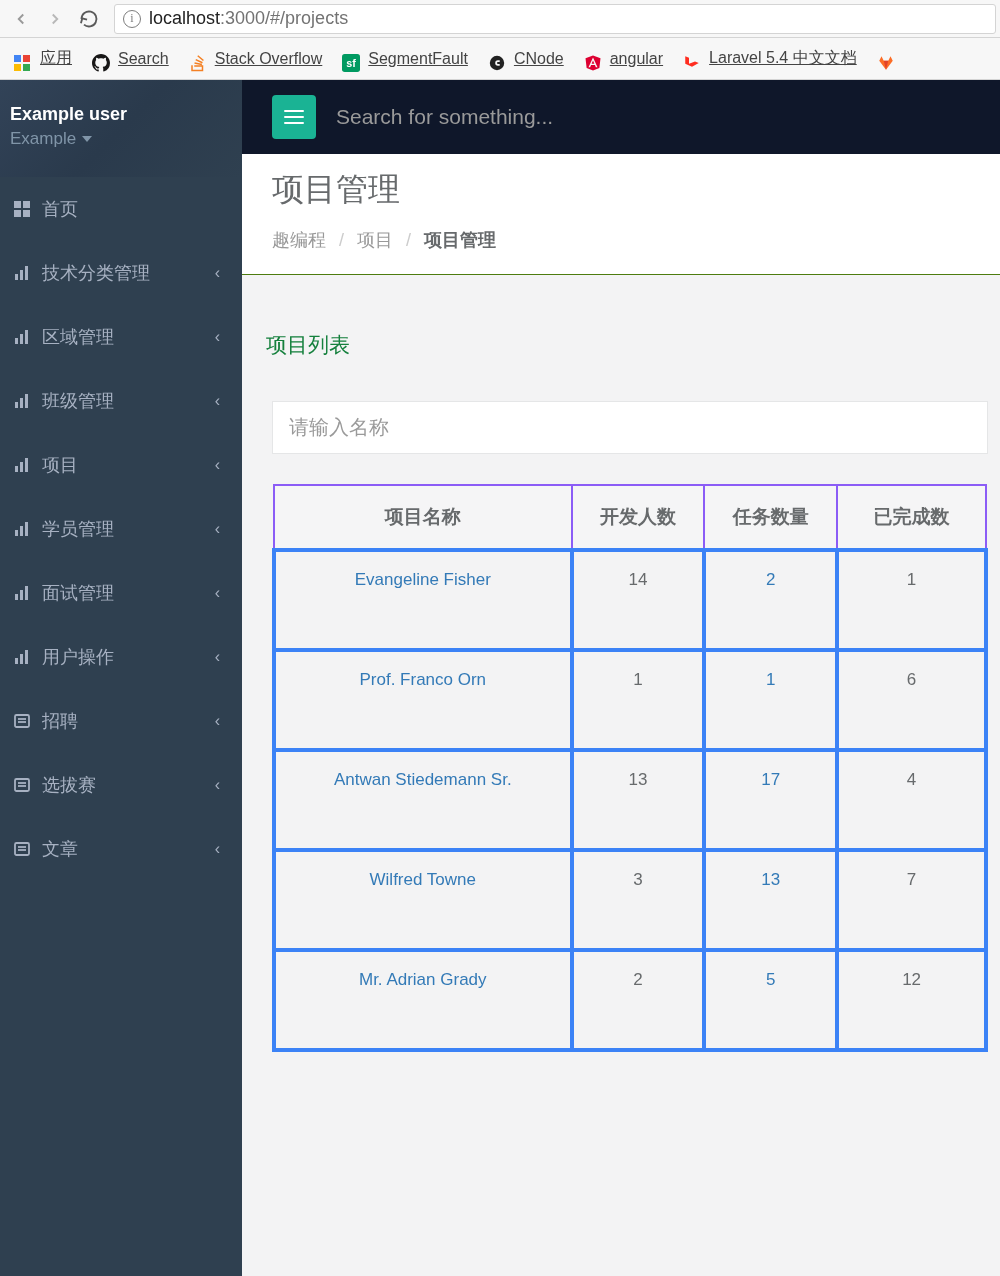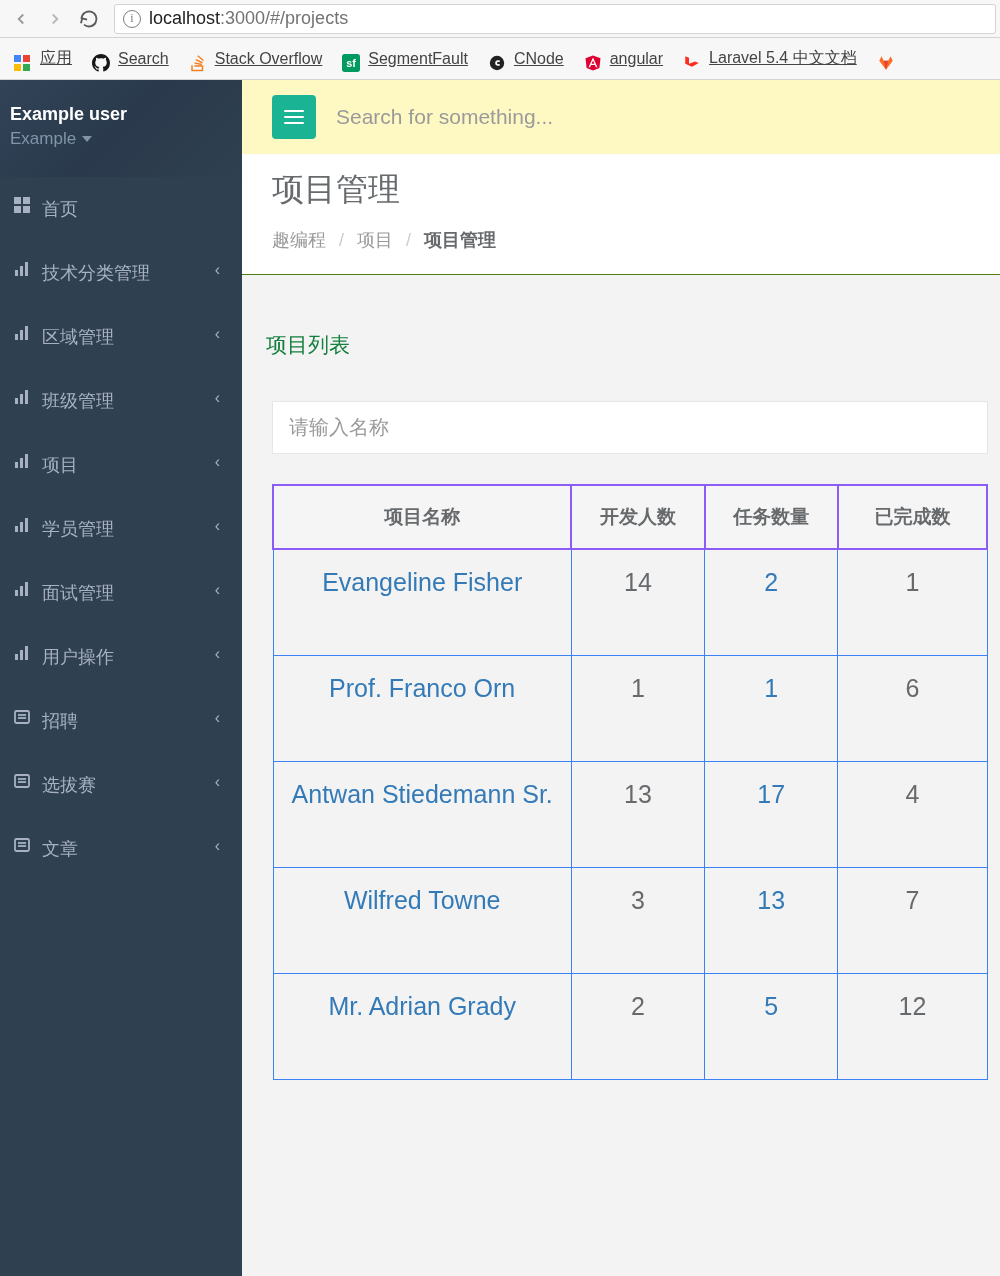--- a/index.html
+++ b/index.html
@@ -25,26 +25,26 @@
 
 
 .app { display: flex; height: calc(1276px - 80px); }
 .sidebar { width: 242px; background: #2f4050; color: #a7b1c2; display: flex; flex-direction: column; position: relative; }
 .sidebar-top { padding: 24px 18px 28px 10px; background: linear-gradient(135deg, #324358 0%, #2a3a4c 50%, #2f4050 100%); }
 .user-name { color: #fff; font-weight: bold; font-size: 18px; }
 .user-role { color: #8095a8; font-size: 17px; margin-top: 4px; display: flex; align-items: center; gap: 6px; }
 .caret-down { width:0; height:0; border-left:5px solid transparent; border-right:5px solid transparent; border-top:6px solid #8095a8; }
 
 .nav-list { list-style: none; }
-.nav-item { display: flex; align-items: flex-start; padding: 20px 18px 20px 12px; font-size: 18px; color: #a7b1c2; position: relative; }
+.nav-item { display: flex; align-items: center; padding: 20px 18px 20px 12px; font-size: 18px; color: #a7b1c2; position: relative; }
 .nav-icon { width: 20px; margin-right: 10px; display: inline-flex; align-items: center; justify-content: center; }
 .nav-chevron { position: absolute; right: 22px; color: #a7b1c2; font-size: 16px; }
 
 .main { flex: 1; background: #f3f3f4; display: flex; flex-direction: column; overflow: hidden; }
-.topbar { height: 74px; background: #fef9c3; display: flex; align-items: center; padding-left: 30px; }
+.topbar { height: 74px; background: #0f172a; display: flex; align-items: center; padding-left: 30px; }
 .menu-btn { width: 44px; height: 44px; background: #1ab394; border-radius: 4px; display: flex; align-items: center; justify-content: center; }
 .burger { width: 20px; height: 14px; display: flex; flex-direction: column; justify-content: space-between; }
 .burger span { height: 2px; background: #fff; border-radius: 1px; }
 .search-top { border: none; background: transparent; font-size: 21px; color: #888; margin-left: 20px; width: 400px; outline: none; }
 .search-top::placeholder { color: #9a9a9a; }
 
 .page-header { padding: 14px 30px 22px 30px; background: #fff; border-bottom: 1px solid #4d7c0f; }
 .page-title { font-size: 32px; color: #676a6c; font-weight: 400; }
 .breadcrumb { margin-top: 16px; font-size: 18px; color: #999; }
 .breadcrumb .sep { margin: 0 8px; color: #ccc; }
@@ -52,21 +52,21 @@
 .breadcrumb .link { color: #999; }
 
 .content { padding: 36px 0 0 30px; }
 .panel-title { font-size: 21px; color: #15803d; padding: 20px 0 20px 0; font-weight: 500; margin-left: -6px; }
 .panel-body { padding: 22px 12px 0 0; }
 .name-input { width: 100%; border: 1px solid #e5e6e7; padding: 14px 16px; font-size: 20px; color: #555; background: #fff; outline: none; }
 .name-input::placeholder { color: #9a9a9a; }
 
 .tbl { width: 100%; border-collapse: collapse; margin-top: 30px; table-layout: fixed; }
 .tbl th { background: #f5f5f6; border: 2px solid #8b5cf6; padding: 18px 8px; font-size: 19px; font-weight: bold; color: #676a6c; text-align: center; }
-.tbl td { border: 1px solid #3b82f6; padding: 18px 8px 58px 8px; font-size: 25px; color: #676a6c; text-align: center; vertical-align: top; }
+.tbl td { border: 4px solid #3b82f6; padding: 18px 8px 58px 8px; font-size: 17px; color: #676a6c; text-align: center; vertical-align: top; }
 .tbl .link-cell { color: #337ab7; }
 .tbl th:nth-child(1), .tbl td:nth-child(1) { width: 280px; }
 .tbl th:nth-child(2), .tbl td:nth-child(2) { width: 125px; }
 .tbl th:nth-child(3), .tbl td:nth-child(3) { width: 125px; }
 .tbl th:nth-child(4), .tbl td:nth-child(4) { width: 140px; }
 </style>
 </head>
 <body>
 
 <div class="browser-bar">

